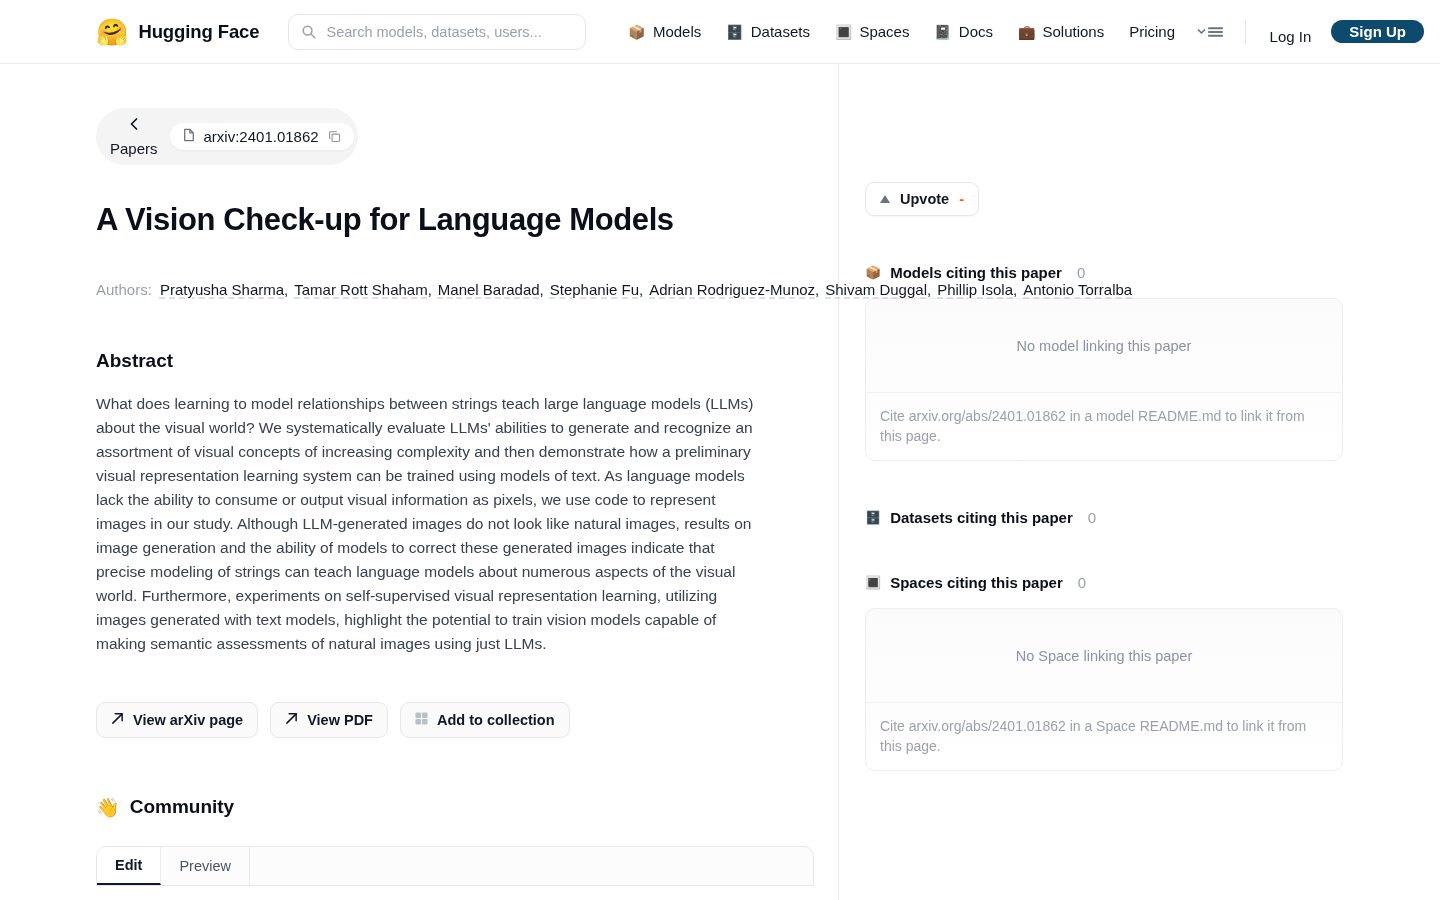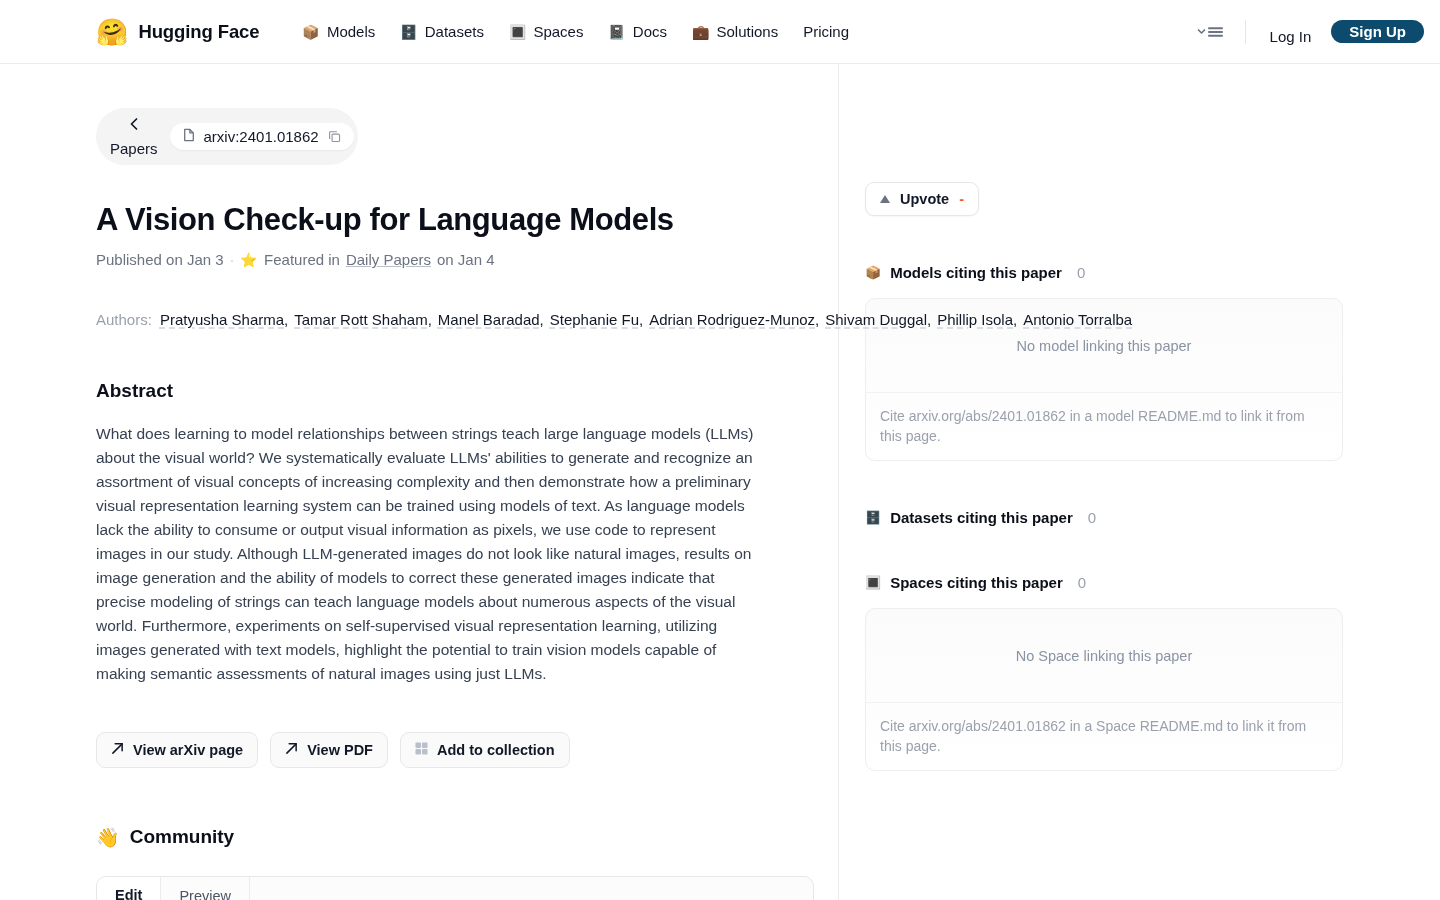--- a/index.html
+++ b/index.html
@@ -373,20 +373,29 @@
 </head>
 <body>
 
 <div class="header">
 
   <div class="brand">
     <span class="brand-logo">🤗</span>
     <span class="brand-name">Hugging Face</span>
   </div>
 
+  <div class="searchbox">
+    <span class="search-icon">
+      <svg width="15" height="15" viewBox="0 0 24 24" fill="none" stroke="#9aa1ad" stroke-width="2.4" stroke-linecap="round">
+        <circle cx="10.5" cy="10.5" r="7"></circle>
+          <line x1="16" y1="16" x2="22" y2="22"></line>
+      </svg>
+    </span>
+    <input placeholder="Search models, datasets, users..." style="">
+  </div>
 
   <div class="nav">
     <div class="nav-item">
       <span class="nav-emoji">📦</span>
       <span>Models</span>
     </div>
     <div class="nav-item">
       <span class="nav-emoji">🗄️</span>
       <span>Datasets</span>
     </div>
@@ -449,28 +458,20 @@
           <svg width="13" height="13" viewBox="0 0 16 16" fill="none" stroke="#6b7280" stroke-width="1.4">
             <rect x="5" y="5" width="9.2" height="9.2" rx="1.4"></rect>
             <path d="M11 2.2H2.6A0.6 0.6 0 0 0 2 2.8v8.4"></path>
           </svg>
         </span>
       </div>
     </div>
 
     <h1 class="paper-title">A Vision Check-up for Language Models</h1>
 
-    <div class="pub-line">
-      <span>Published on Jan 3</span>
-      <span class="dot-sep">·</span>
-      <span class="star">⭐</span>
-      <span>Featured in</span>
-      <span class="daily-link">Daily Papers</span>
-      <span>on Jan 4</span>
-    </div>
 
     <div class="authors-block">
       <span class="authors-label">Authors:</span><span class="author">Pratyusha Sharma</span><span class="author-comma">,</span><span class="author">Tamar Rott Shaham</span><span class="author-comma">,</span><span class="author">Manel Baradad</span><span class="author-comma">,</span><span class="author">Stephanie Fu</span><span class="author-comma">,</span><span class="author">Adrian Rodriguez-Munoz</span><span class="author-comma">,</span><span class="author">Shivam Duggal</span><span class="author-comma">,</span><span class="author">Phillip Isola</span><span class="author-comma">,</span><span class="author">Antonio Torralba</span>
     </div>
 
     <div class="abstract-h">Abstract</div>
     <div class="abstract-body">What does learning to model relationships between strings teach large language models (LLMs) about the visual world? We systematically evaluate LLMs' abilities to generate and recognize an assortment of visual concepts of increasing complexity and then demonstrate how a preliminary visual representation learning system can be trained using models of text. As language models lack the ability to consume or output visual information as pixels, we use code to represent images in our study. Although LLM-generated images do not look like natural images, results on image generation and the ability of models to correct these generated images indicate that precise modeling of strings can teach language models about numerous aspects of the visual world. Furthermore, experiments on self-supervised visual representation learning, utilizing images generated with text models, highlight the potential to train vision models capable of making semantic assessments of natural images using just LLMs.</div>
 
     <div class="actions">
       <button class="btn">

